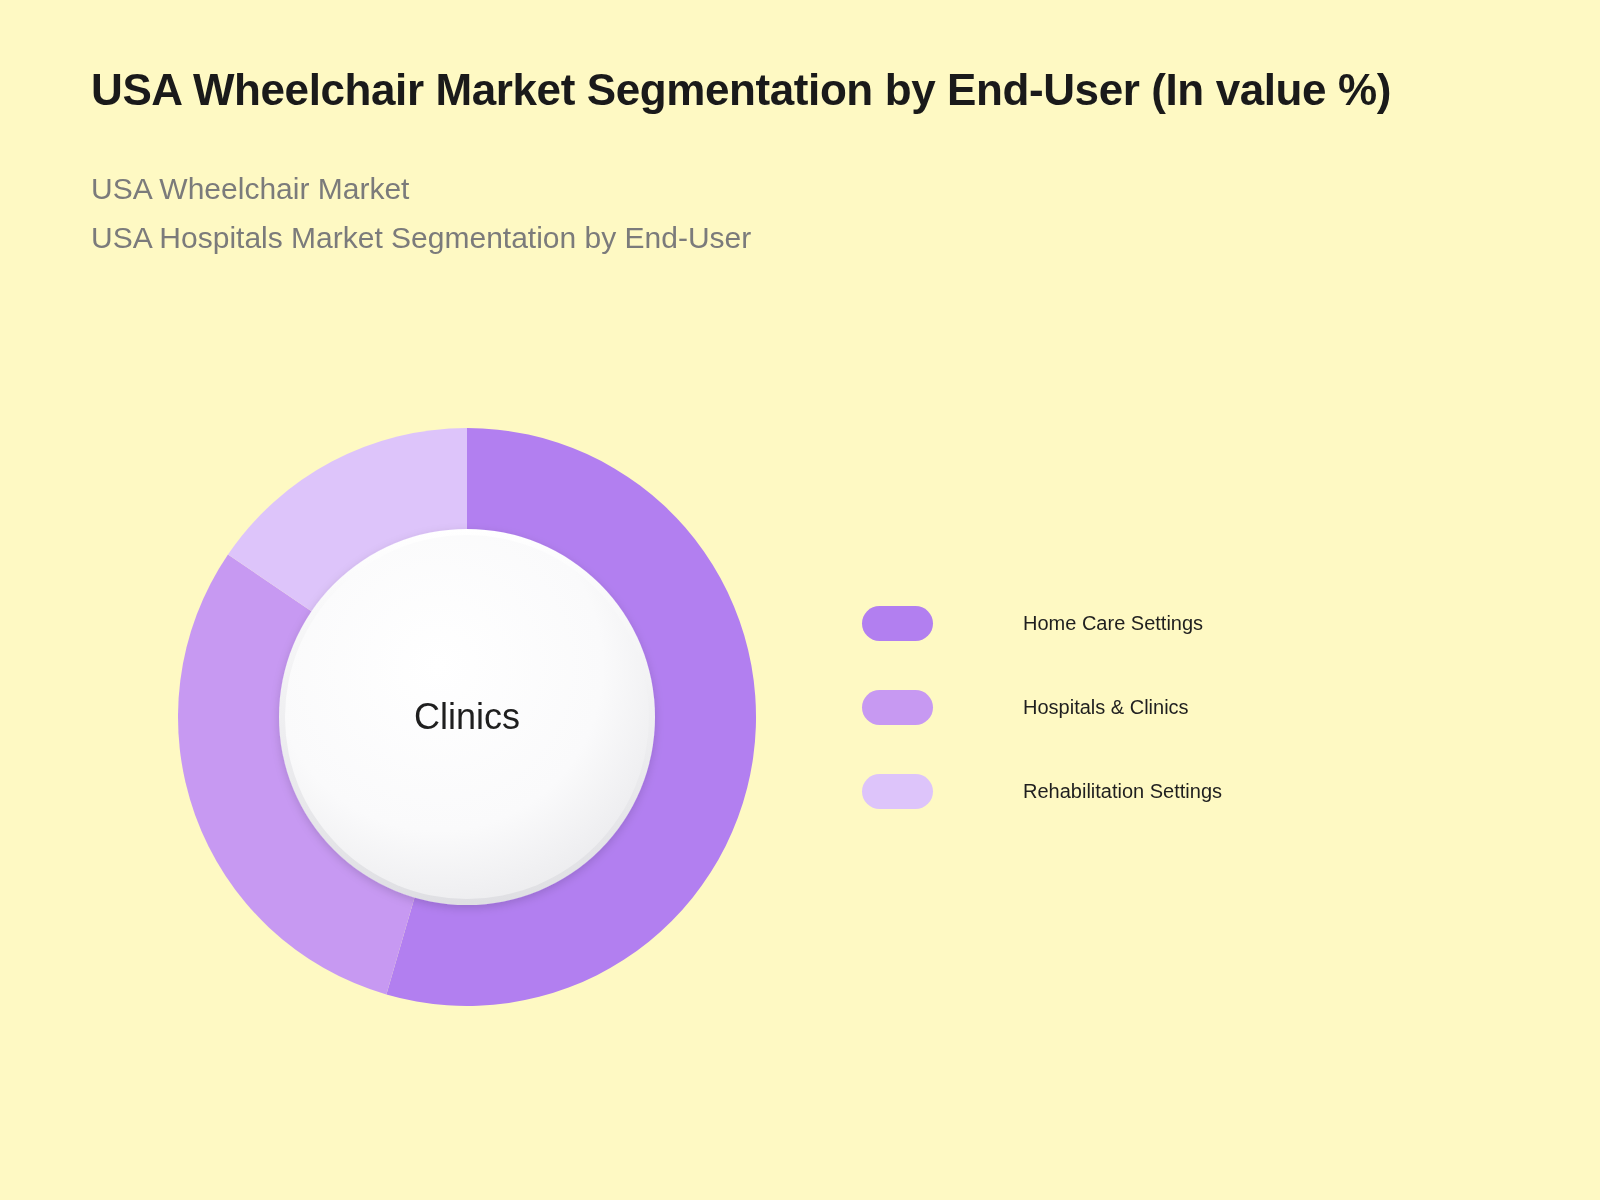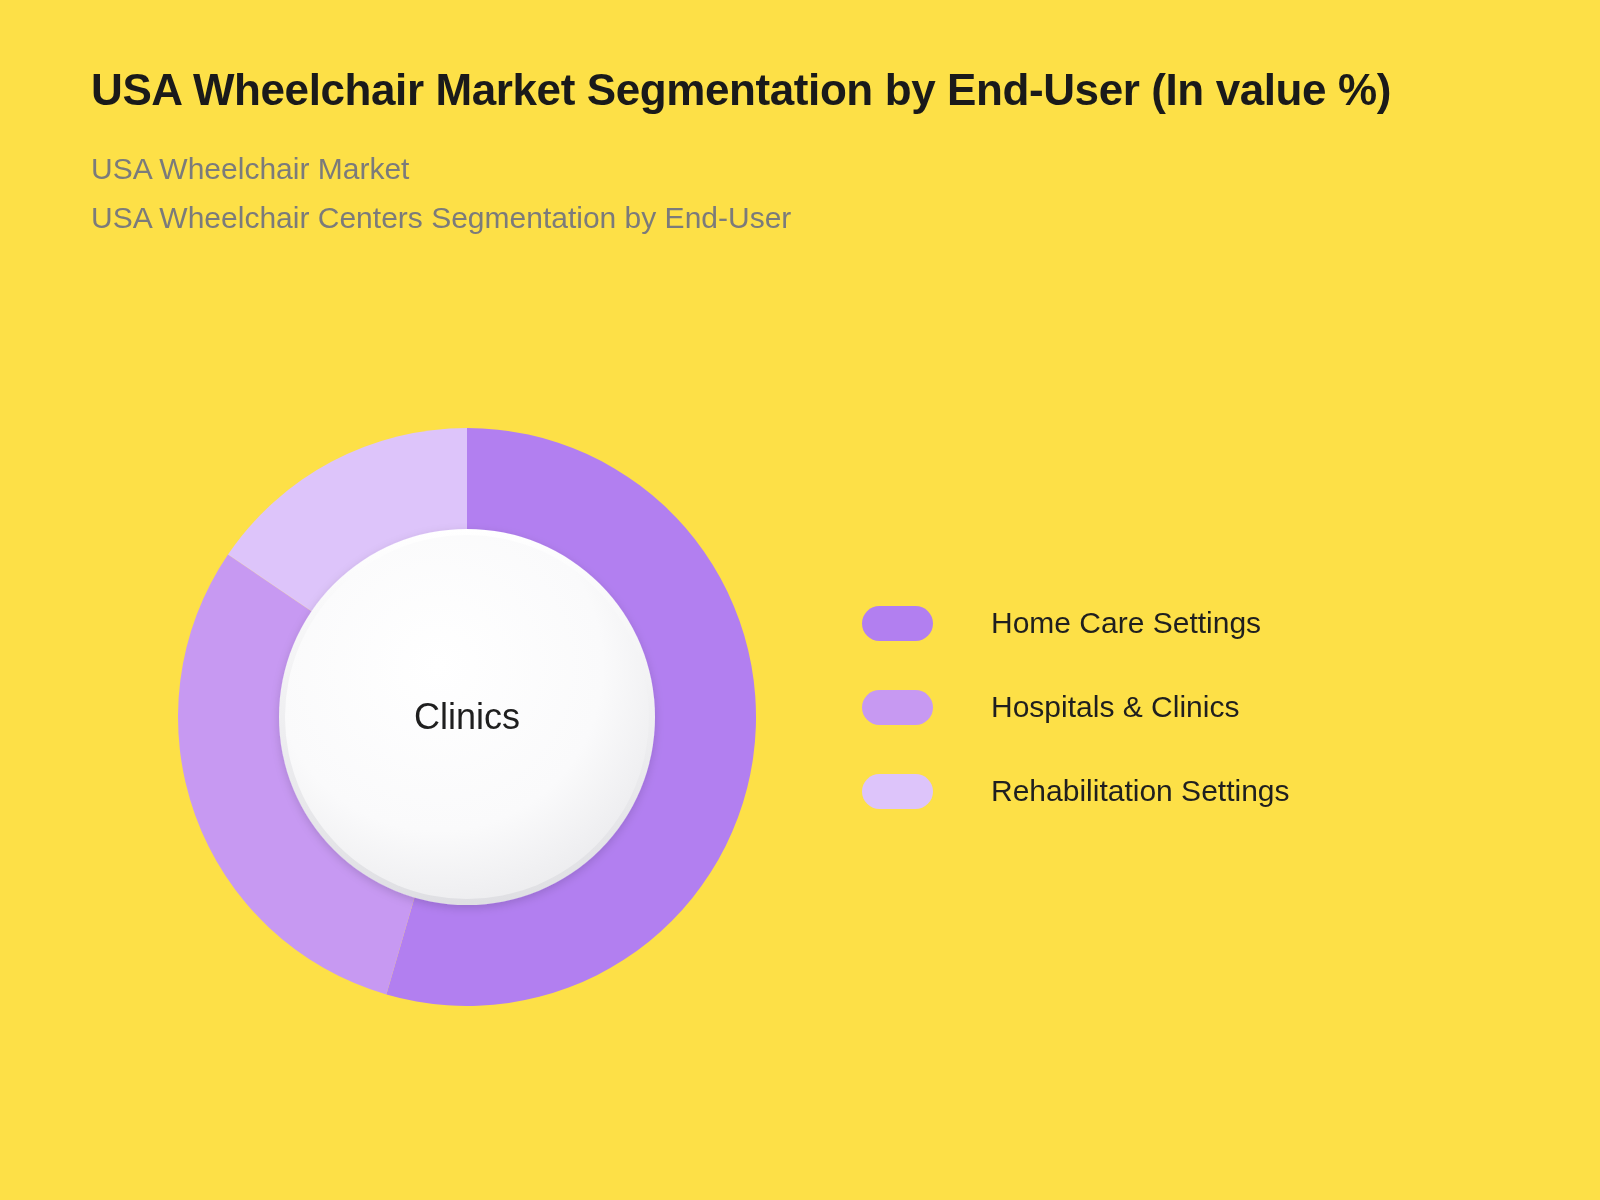--- a/index.html
+++ b/index.html
@@ -13,41 +13,41 @@
     height: 1200px;
     font-family: "Liberation Sans", sans-serif;
     color: #1d1d1f;
     overflow: hidden;
     position: relative;
   }
 
   .page {
     position: absolute;
     inset: 0;
-    background: #fde047;
+    background: #fef9c3;
   }
 
   
   .header {
     position: absolute;
     left: 91px;
     top: 58px;
     width: 1320px;
   }
   .chart-title {
     margin: 0;
     font-size: 44px;
     line-height: 1.44;
     font-weight: 700;
     letter-spacing: -0.4px;
     color: #1a1a1a;
     font-family: "Liberation Sans", sans-serif;
   }
   .subtitle-block {
-    margin-top: 24px;
+    margin-top: 44px;
     font-size: 30px;
     line-height: 1.62;
     color: #7b7b7b;
     font-weight: 400;
   }
   .subtitle-line {
     display: block;
     white-space: nowrap;
   }
 
@@ -100,37 +100,37 @@
     align-items: center;
     height: 84px;
   }
   .legend-swatch {
     width: 71px;
     height: 35px;
     border-radius: 18px;
     flex: 0 0 auto;
   }
   .legend-label {
-    margin-left: 58px;
-    font-size: 30px;
+    margin-left: 90px;
+    font-size: 20px;
     line-height: 1;
     color: #1f1f1f;
     white-space: nowrap;
   }
 </style>
 </head>
 <body>
 
 <div class="page">
 
   <div class="header">
     <h1 class="chart-title">USA Wheelchair Market Segmentation by End-User (In value %)</h1>
     <div class="subtitle-block">
       <span class="subtitle-line">USA Wheelchair Market</span>
-      <span class="subtitle-line">USA Wheelchair Centers Segmentation by End-User</span>
+      <span class="subtitle-line">USA Hospitals Market Segmentation by End-User</span>
     </div>
   </div>
 
   <div class="chart-area">
 
     <div class="donut-wrap">
       <svg class="donut-svg" viewBox="0 0 578 578">
         <defs>
           <radialGradient id="holeGrad" cx="42%" cy="36%" r="78%">
             <stop offset="0%" stop-color="#ffffff"></stop>

